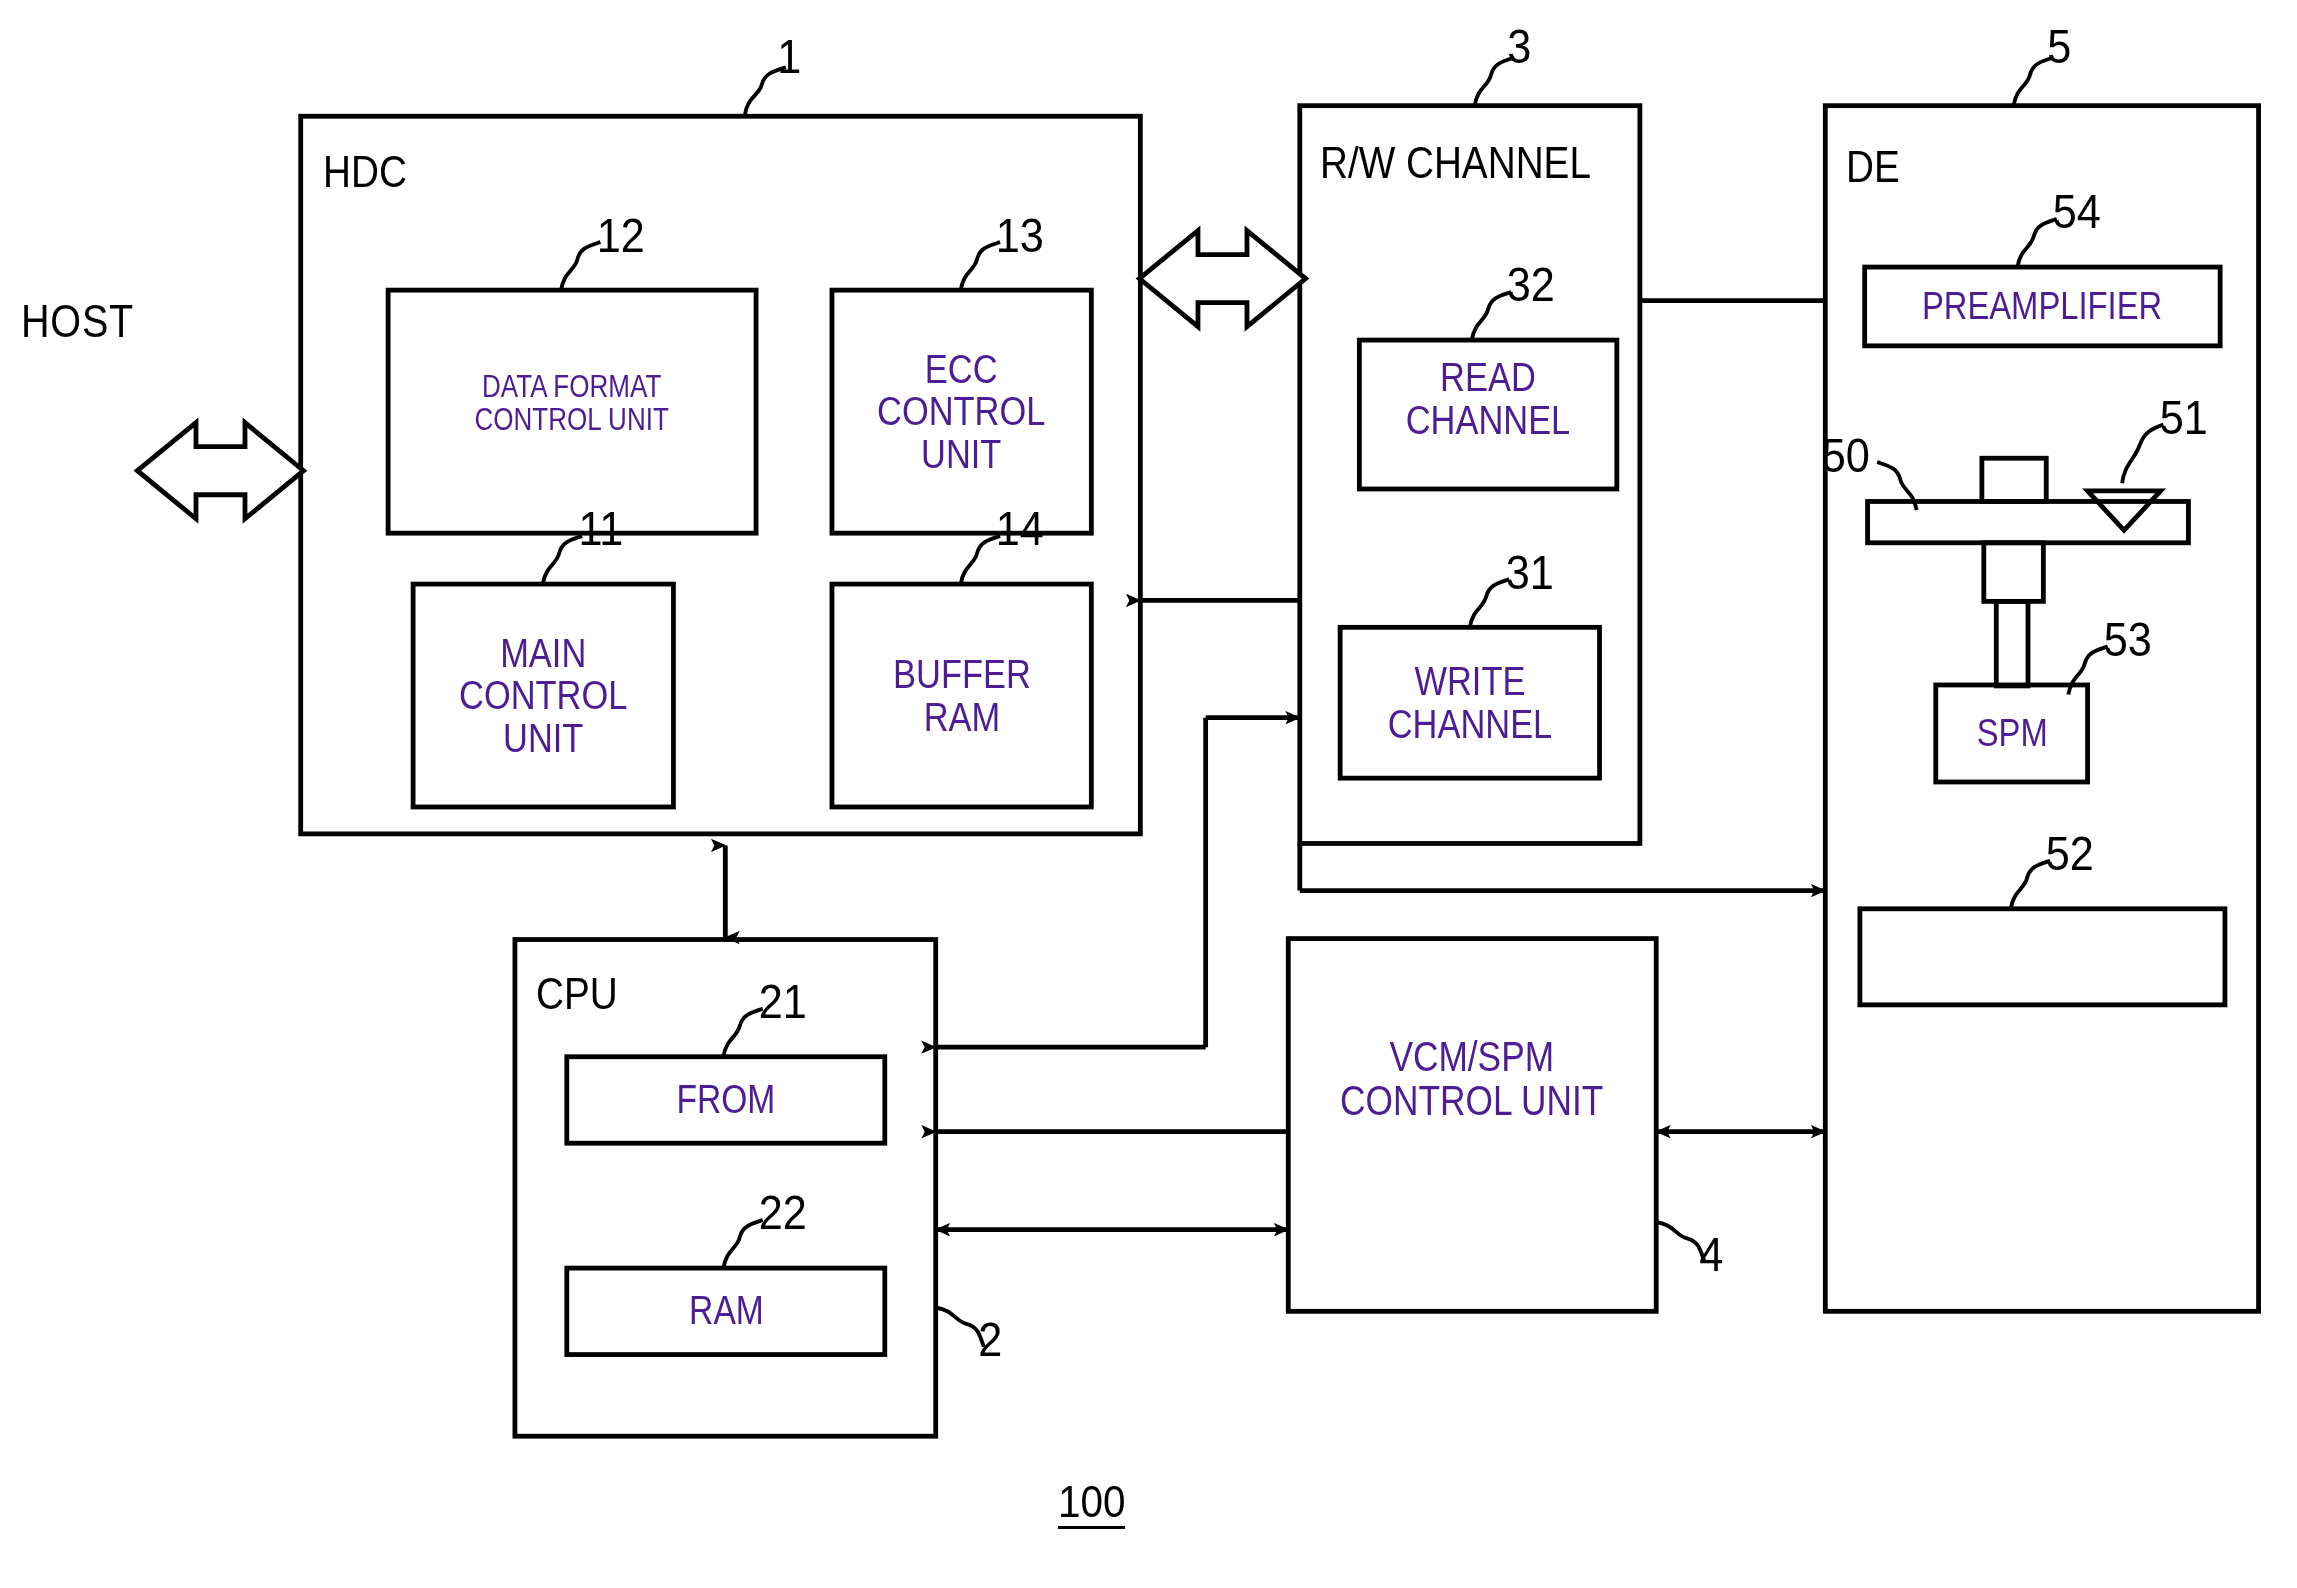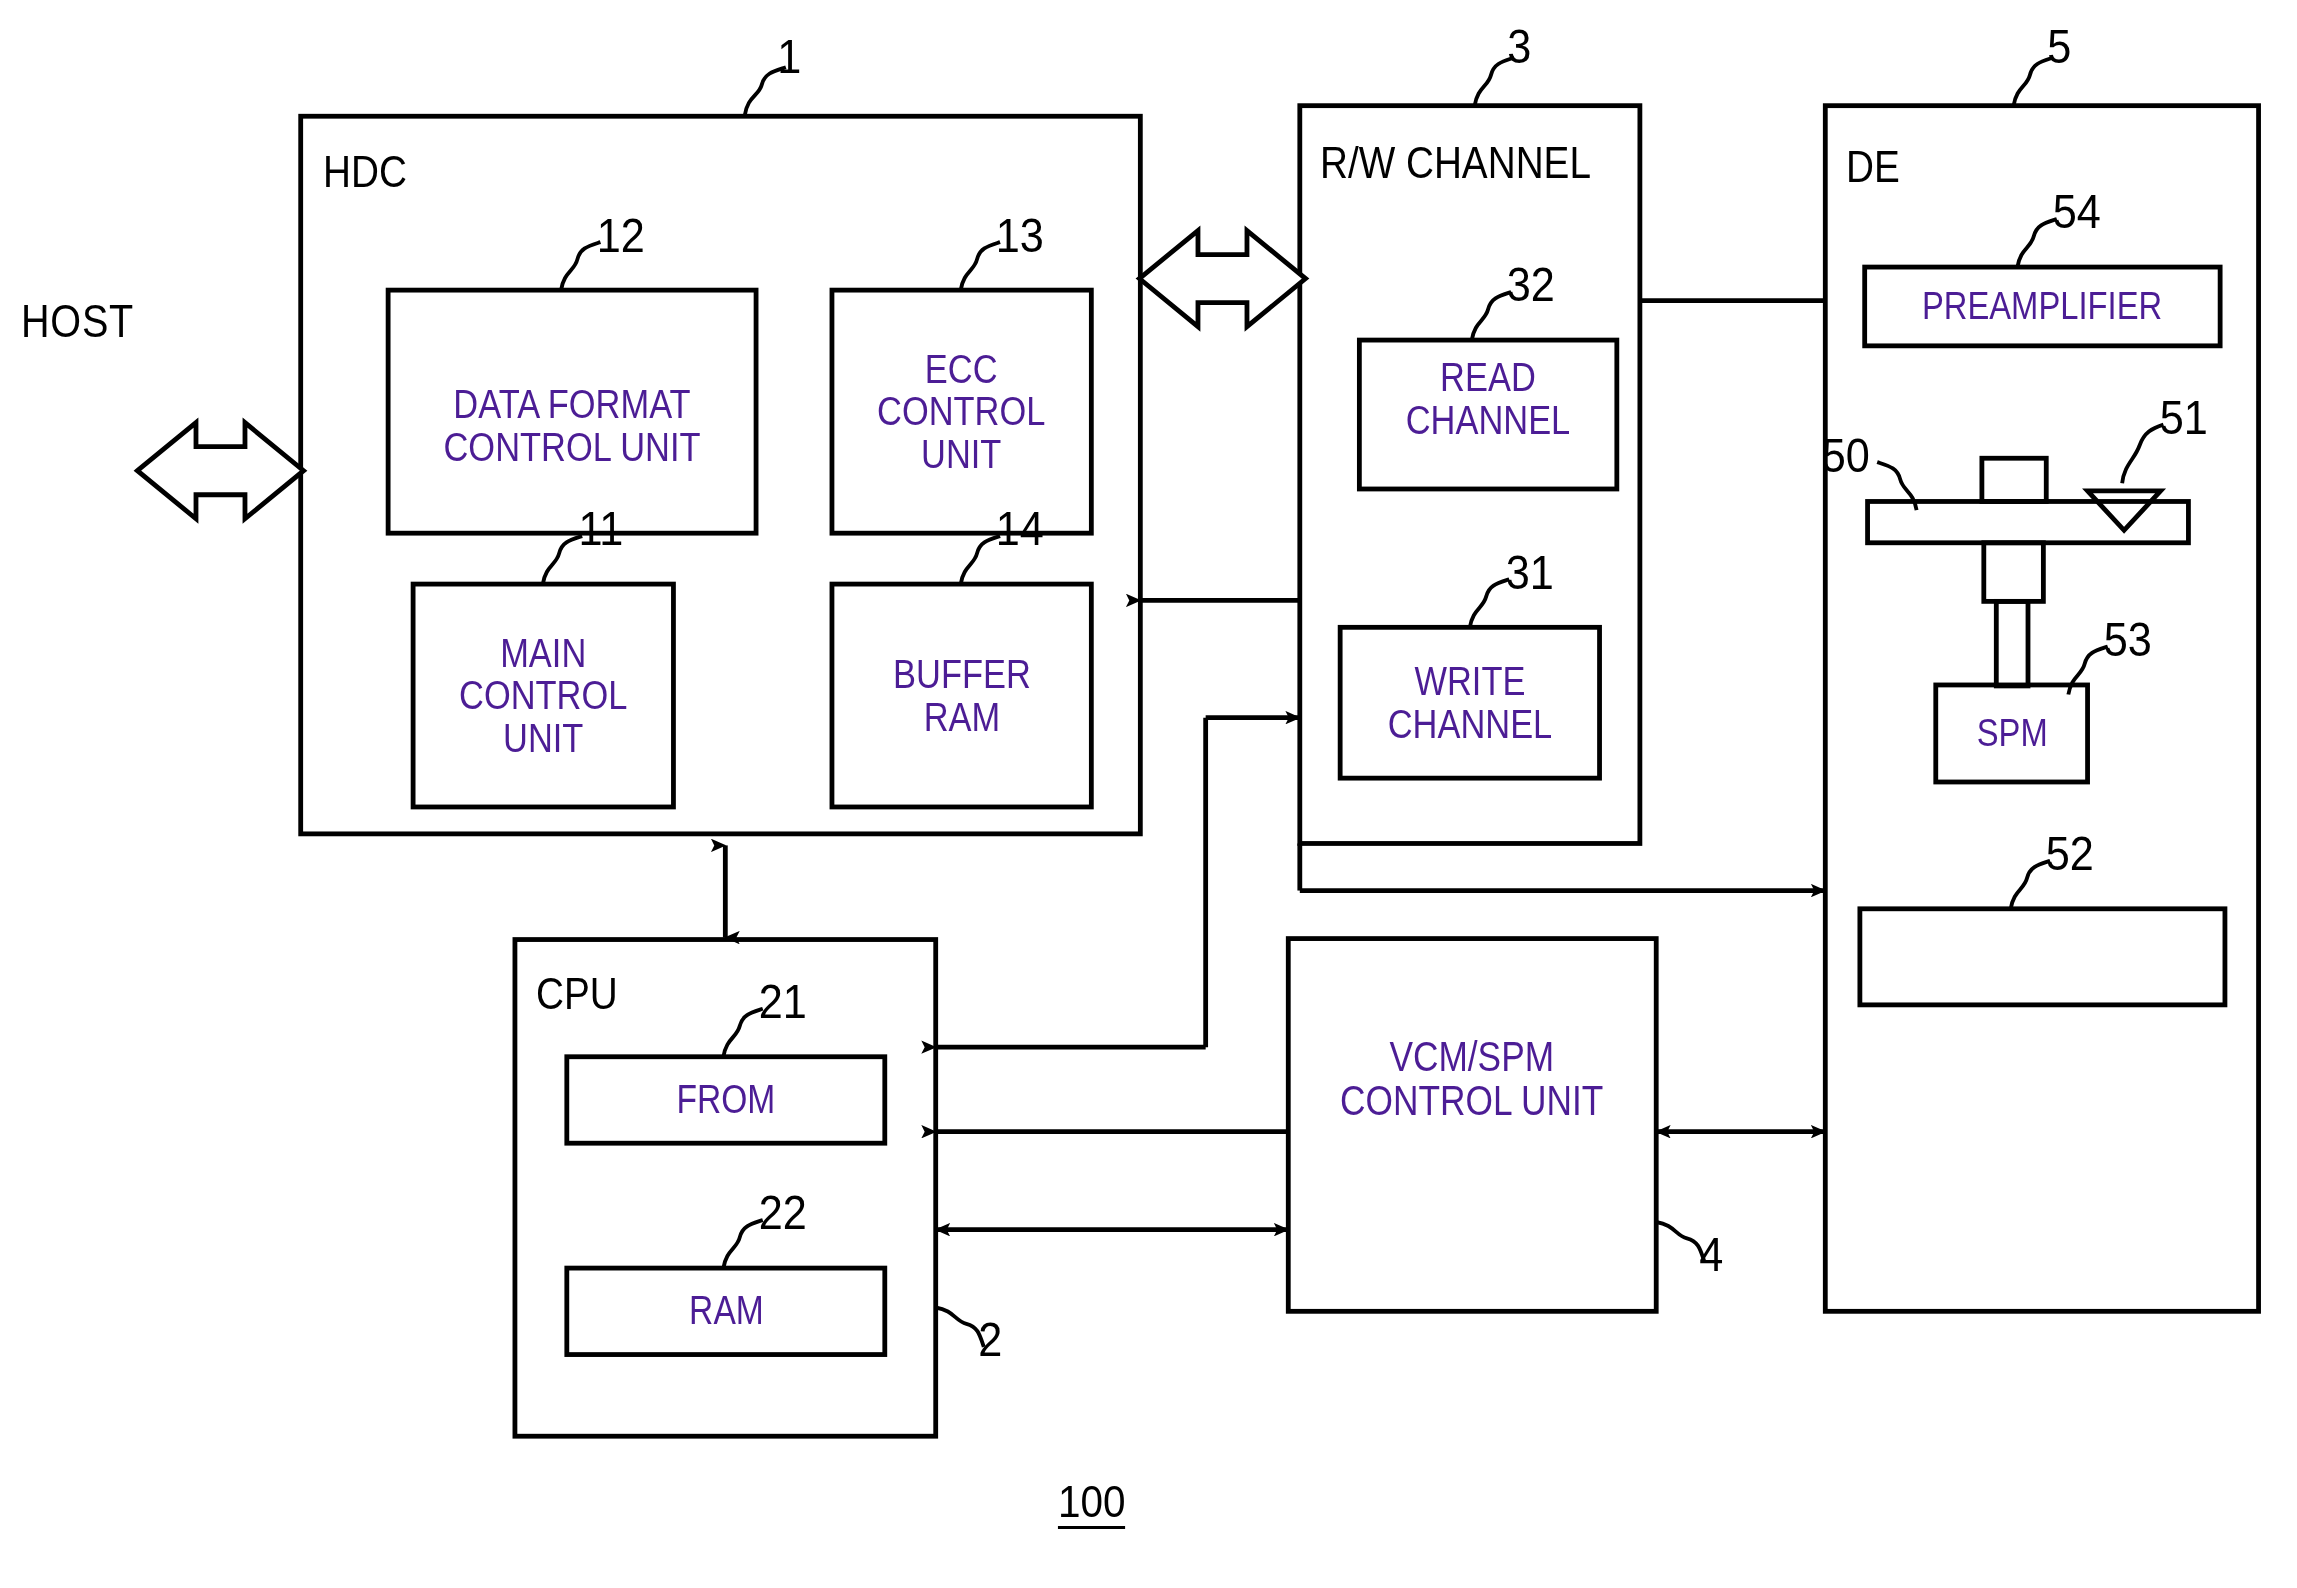--- a/index.html
+++ b/index.html
@@ -202,21 +202,21 @@
 
       <path d="M1724,1178 L1900,1178" stroke-width="5" marker-start="url(#ahs)" marker-end="url(#ah)"></path>
 
     </g>
   </svg>
 
   <div class="lbl" style="left:21px; top:298px; font-size:46px;">HOST</div>
 
   <div class="blocktitle" style="left:323px; top:146px; font-size:45px;">HDC</div>
 
-  <div class="boxlabel" style="left:388px; top:304px; width:368px; height:243px; font-size:41px;">
+  <div class="boxlabel" style="left:388px; top:282px; width:368px; height:243px; font-size:31px;">
     <span>DATA FORMAT
 CONTROL UNIT</span>
   </div>
 
   <div class="boxlabel" style="left:832px; top:290px; width:259px; height:243px; font-size:41px;">
     <span>ECC
 CONTROL
 UNIT</span>
   </div>
 

